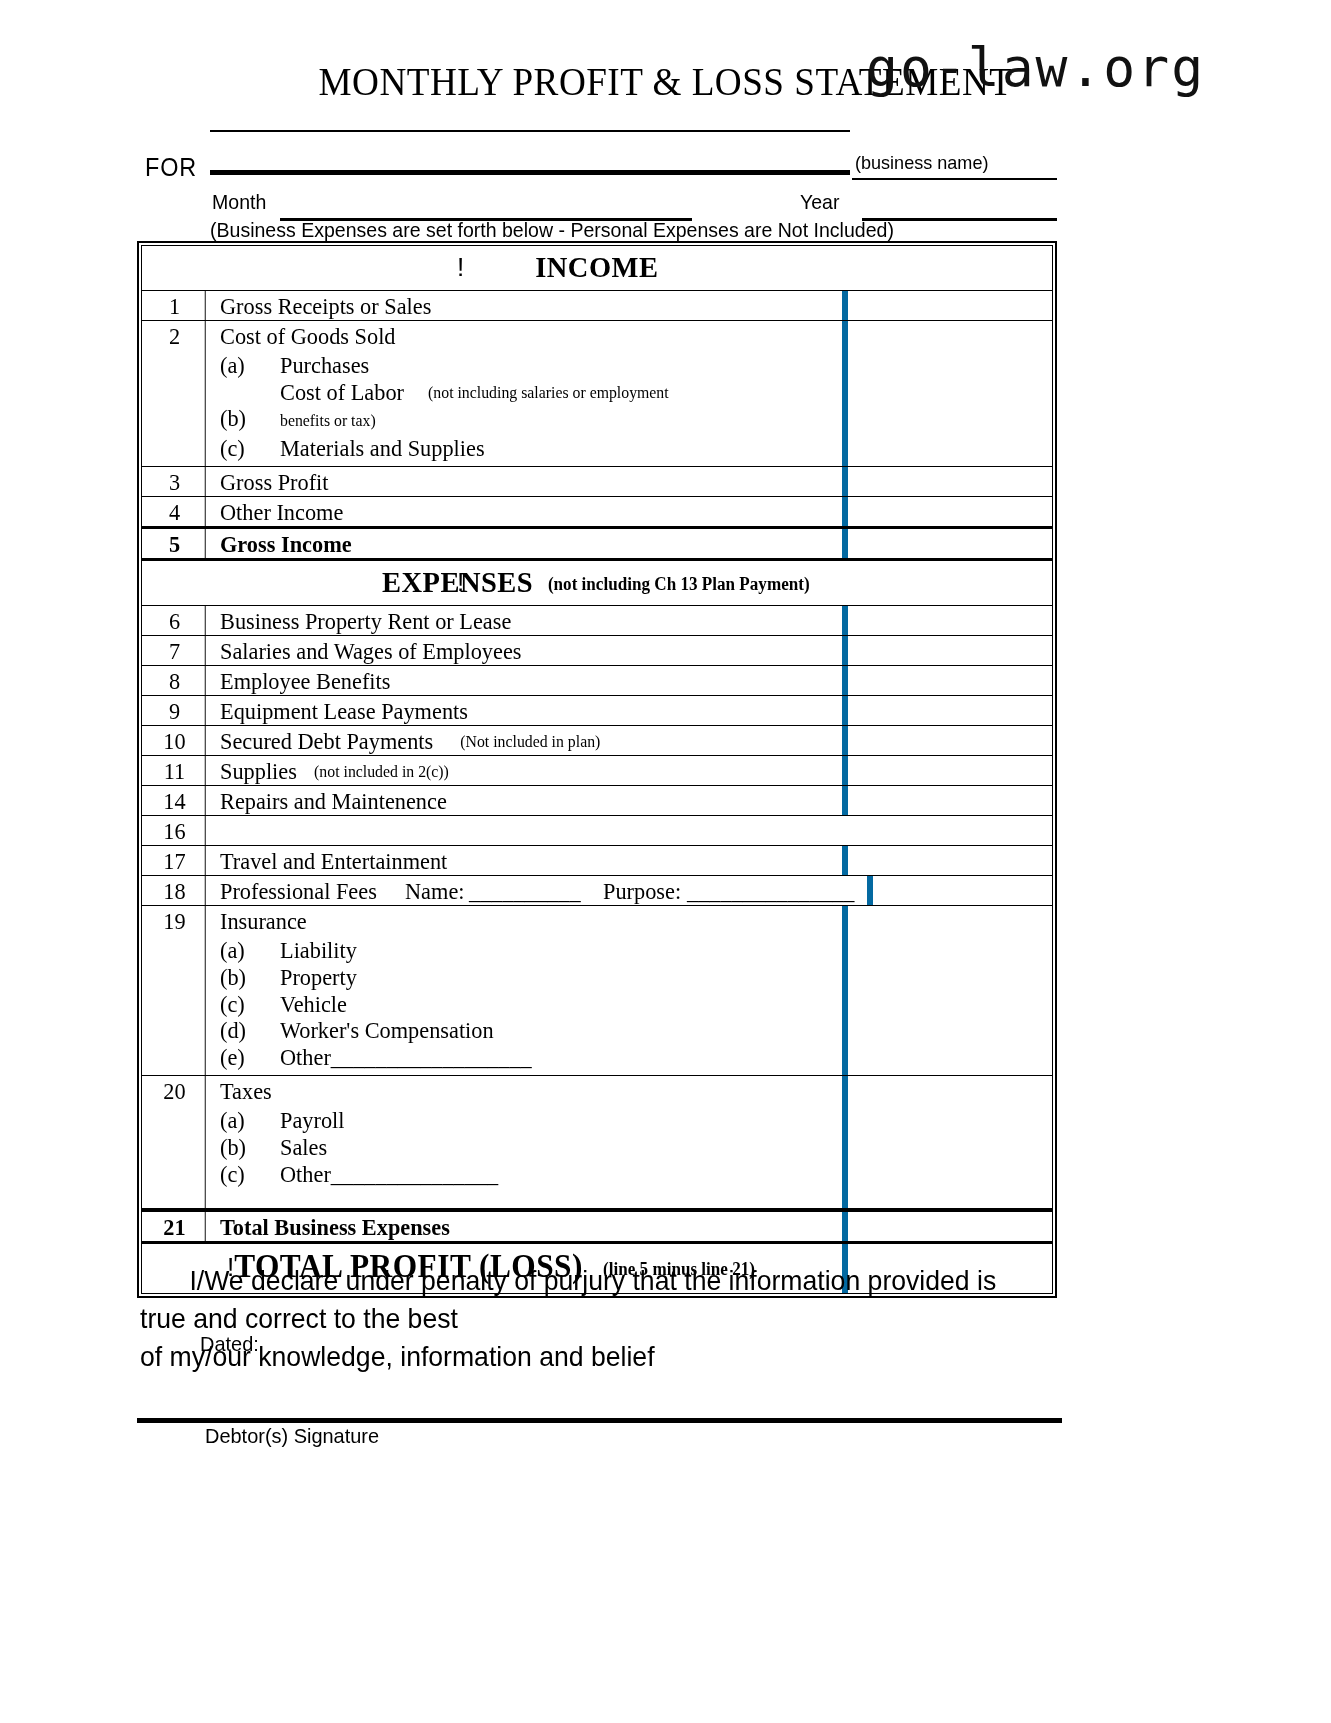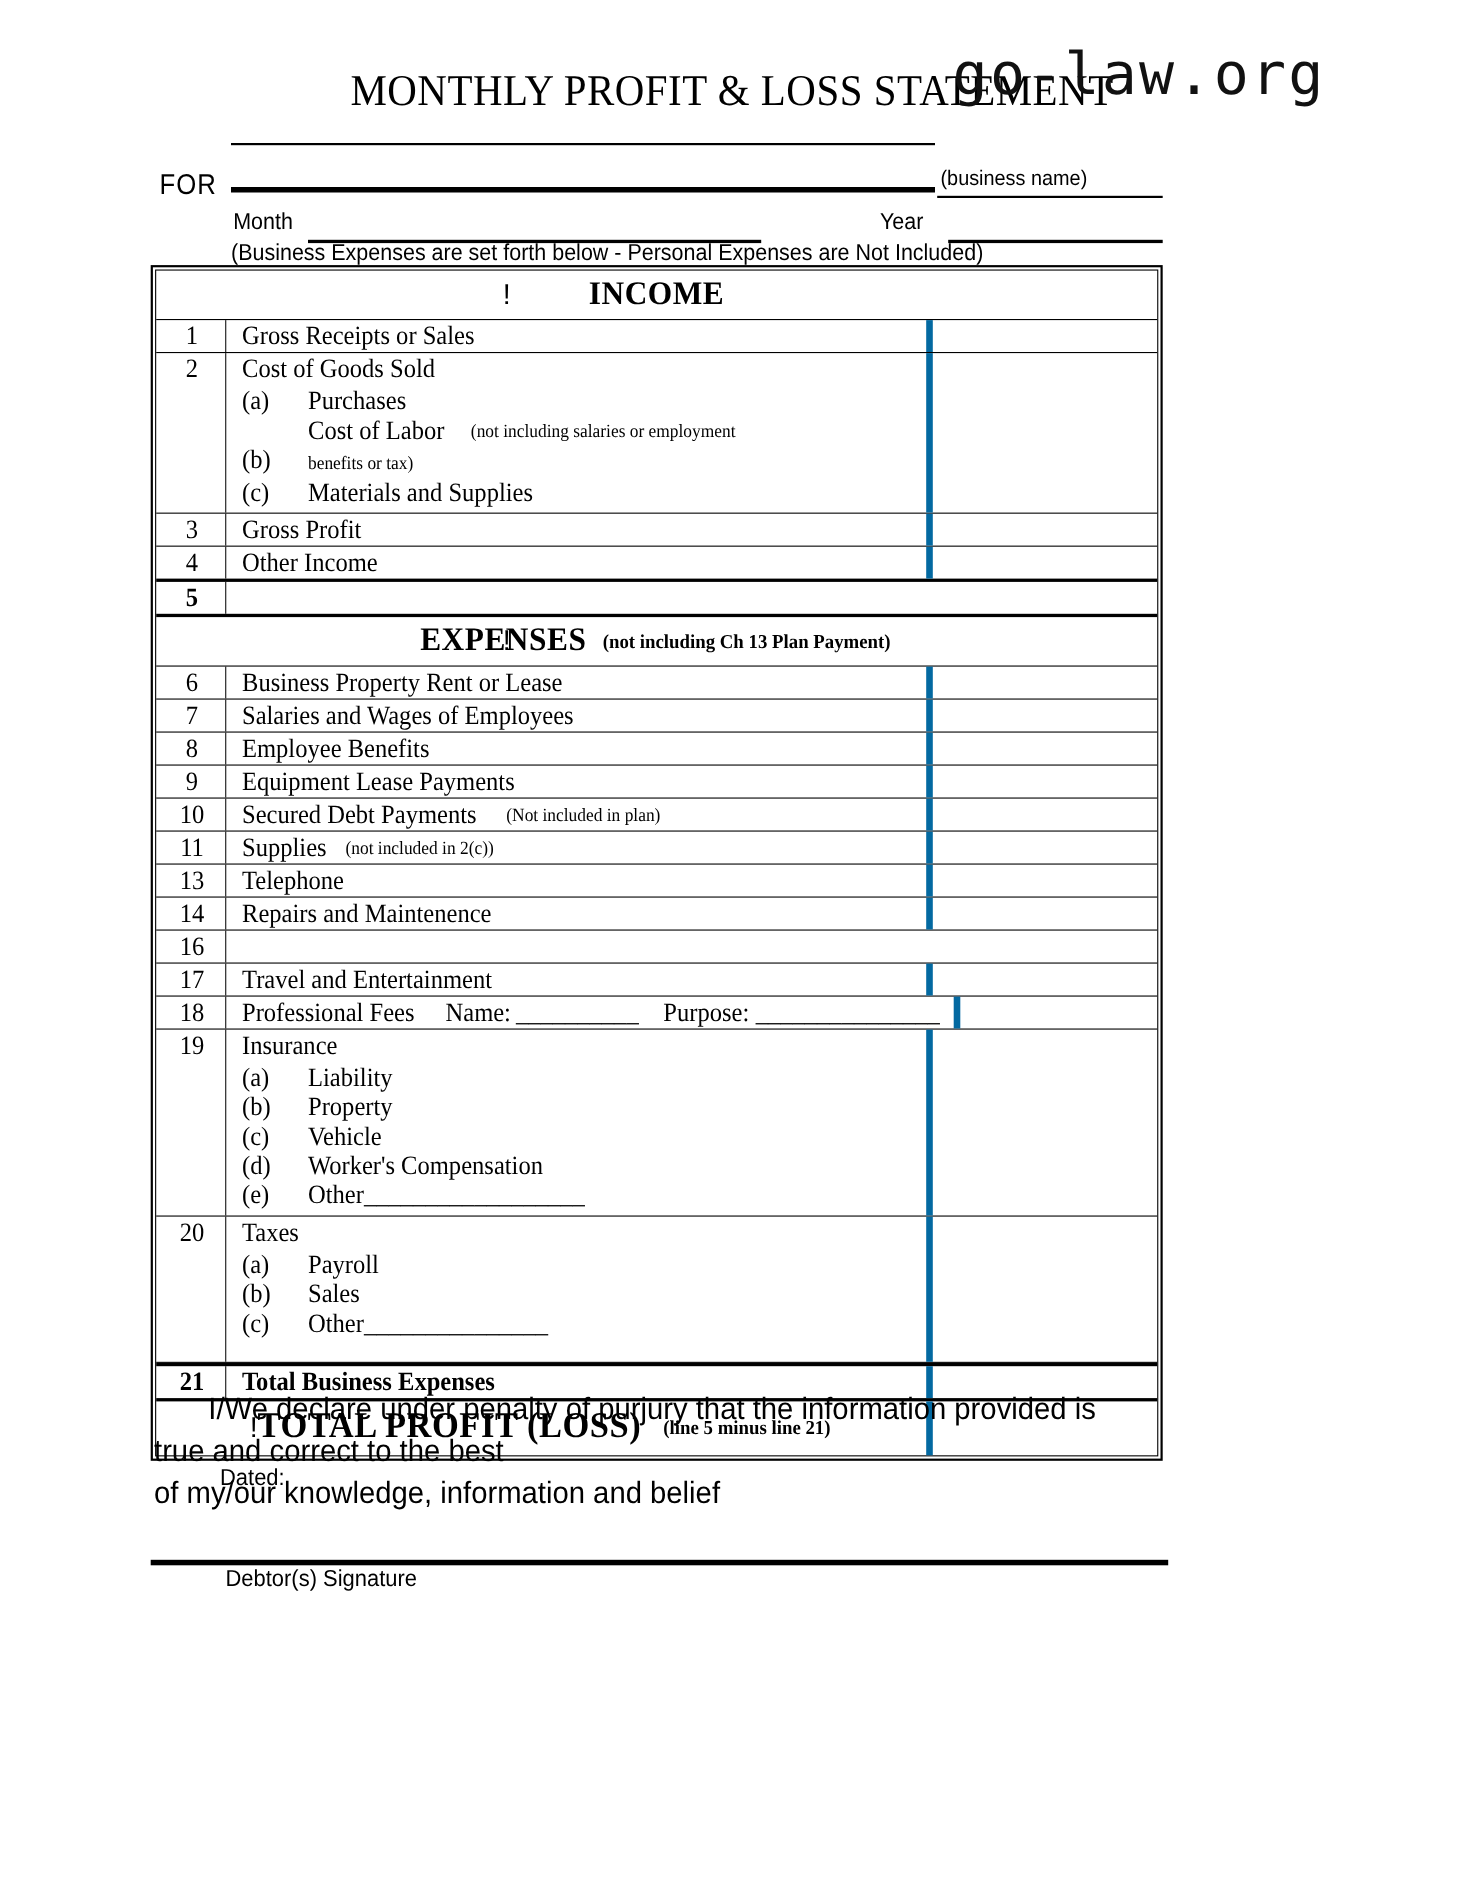--- a/index.html
+++ b/index.html
@@ -265,20 +265,21 @@
     </div>
 
     <div class="row thickbot">
       <div class="c-num">4</div>
       <div class="c-desc"><span class="desc-main">Other Income</span></div>
       <div class="c-amt"></div>
     </div>
 
     <div class="row bold thickbot">
       <div class="c-num">5</div>
+      <div class="c-desc"><span class="desc-main">Gross Income</span></div>
       <div class="c-amt"></div>
     </div>
 
     <div class="sect">
       <div class="sect-inner">
         <span class="sect-bang">!</span>
         <span class="sect-title">EXPENSES</span>
         <span class="sect-sub">(not including Ch 13 Plan Payment)</span>
       </div>
     </div>
@@ -315,25 +316,20 @@
 
     <div class="row">
       <div class="c-num">11</div>
       <div class="c-desc">
         <span class="desc-main">Supplies</span>
         <span class="desc-note">(not included in 2(c))</span>
       </div>
       <div class="c-amt"></div>
     </div>
 
-    <div class="row">
-      <div class="c-num">13</div>
-      <div class="c-desc"><span class="desc-main">Telephone</span></div>
-      <div class="c-amt"></div>
-    </div>
     <div class="row">
       <div class="c-num">14</div>
       <div class="c-desc"><span class="desc-main">Repairs and Maintenence</span></div>
       <div class="c-amt"></div>
     </div>
     <div class="row">
       <div class="c-num">16</div>
       <div class="c-amt"></div>
     </div>
     <div class="row">

